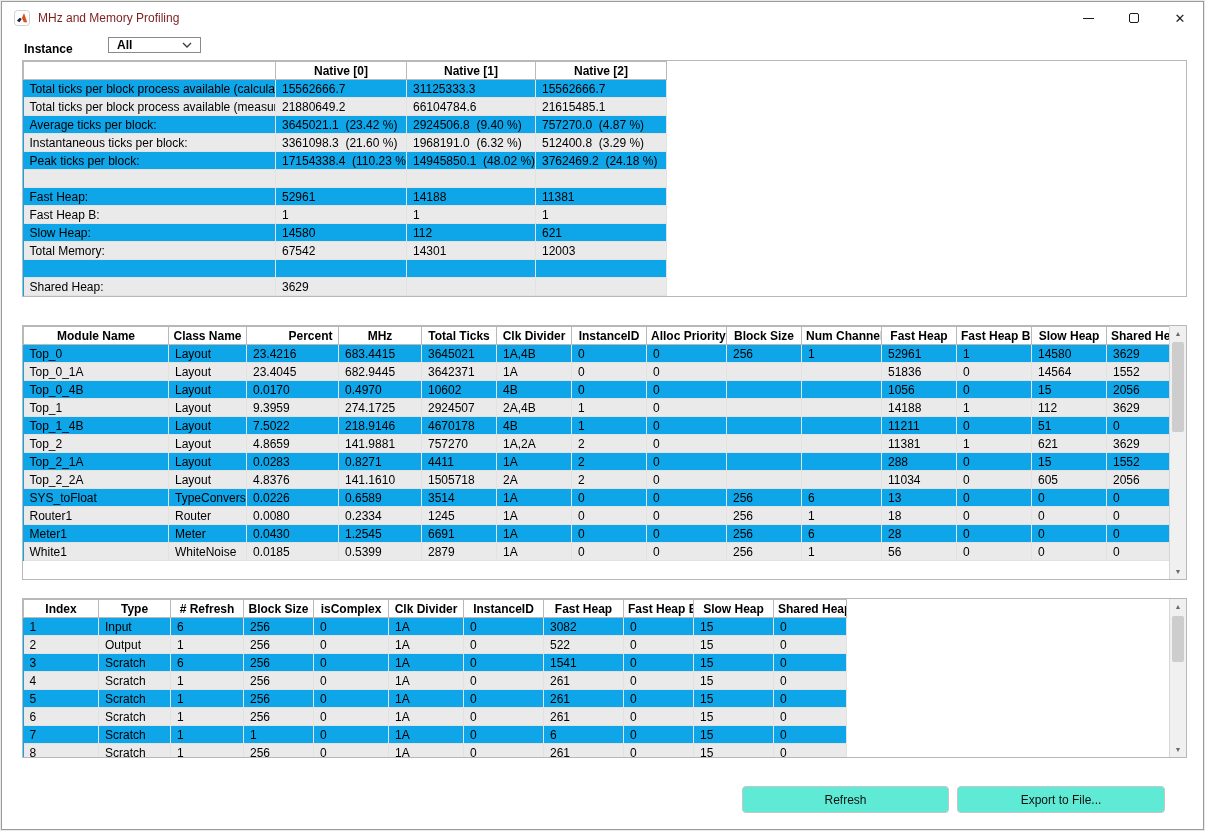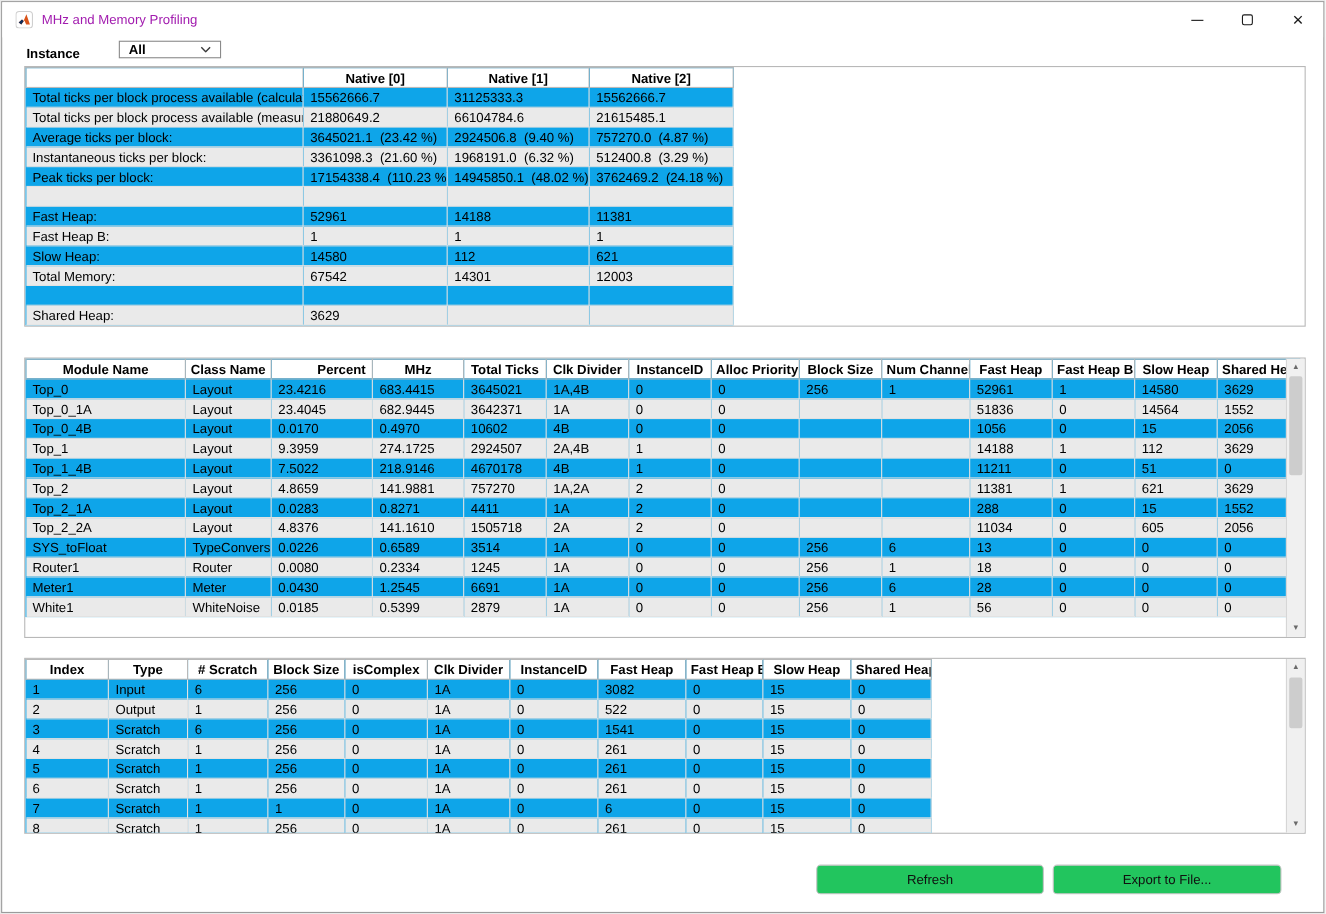--- a/index.html
+++ b/index.html
@@ -18,21 +18,21 @@
     border: 1px solid #9b9b9b;
     overflow: hidden;
   }
   
   .titlebar {
     position: absolute; top: 0; left: 0; right: 0; height: 32px;
     display: flex; align-items: center; padding-left: 12px;
     background: #ffffff;
   }
   .app-icon { width: 16px; height: 16px; display: inline-block; }
-  .title { margin-left: 8px; font-size: 12px; color: #a21caf; }
+  .title { margin-left: 8px; font-size: 12px; color: #7f1d1d; }
   .win-controls { position: absolute; right: 0; top: 0; height: 32px; display: flex; }
   .win-btn { width: 46px; height: 32px; display: flex; align-items: center; justify-content: center; cursor: default; }
   .glyph-min { width: 11px; height: 1px; background: #1a1a1a; display: block; }
   .glyph-max { width: 10px; height: 10px; border: 1px solid #1a1a1a; border-radius: 2px; display: block; }
   .glyph-close { font-size: 13px; color: #1a1a1a; line-height: 1; }
   
   .instance-label {
     position: absolute; left: 22px; top: 40px;
     font-weight: bold;
   }
@@ -76,21 +76,21 @@
   }
   .vscroll .arrow.up { top: 0; }
   .vscroll .arrow.down { bottom: 0; }
   .vscroll .thumb {
     position: absolute; left: 2px; right: 2px;
     background: #cdcdcd; border-radius: 2px;
   }
   
   .btn {
     position: absolute; height: 27px;
-    background: #22c55e; border: 1px solid #c5c5c5; border-radius: 4px;
+    background: #5eead4; border: 1px solid #c5c5c5; border-radius: 4px;
     font-family: "Liberation Sans", sans-serif; font-size: 12px; color: #101010;
     text-align: center; cursor: default;
   }
   .btn-refresh { left: 740px; top: 784px; width: 207px; }
   .btn-export  { left: 955px; top: 784px; width: 208px; }
 </style>
 </head>
 <body>
 
 <div class="window">
@@ -433,21 +433,21 @@
       <div class="arrow down">▼</div>
     </div>
   </div>
 
   <div class="panel buffer-panel">
     <table class="grid" style="width: 823px;">
         <thead>
           <tr>
             <th style="width: 75px;">Index</th>
             <th style="width: 72px;">Type</th>
-            <th style="width: 73px;"># Scratch</th>
+            <th style="width: 73px;"># Refresh</th>
             <th style="width: 70px;">Block Size</th>
             <th style="width: 75px;">isComplex</th>
             <th style="width: 75px;">Clk Divider</th>
             <th style="width: 80px;">InstanceID</th>
             <th style="width: 80px;">Fast Heap</th>
             <th style="width: 70px;">Fast Heap B</th>
             <th style="width: 80px;">Slow Heap</th>
             <th style="width: 73px;">Shared Heap</th>
           </tr>
         </thead>

